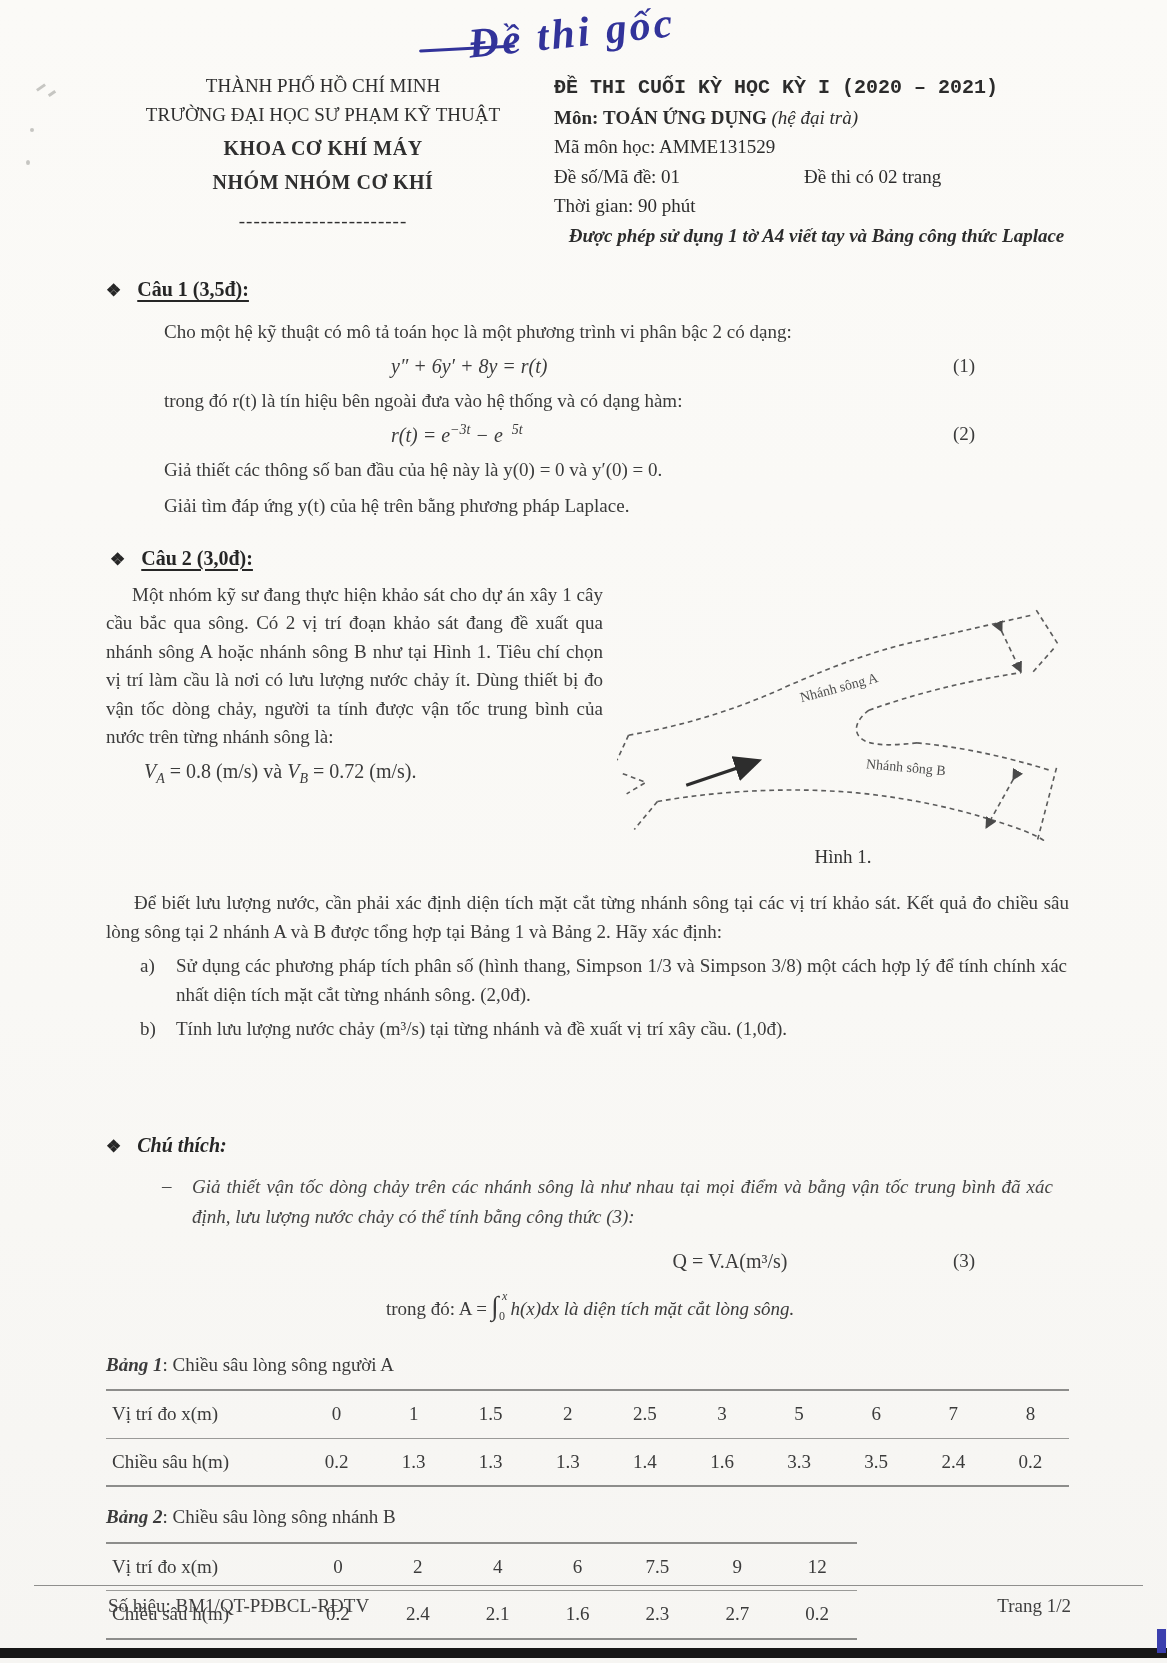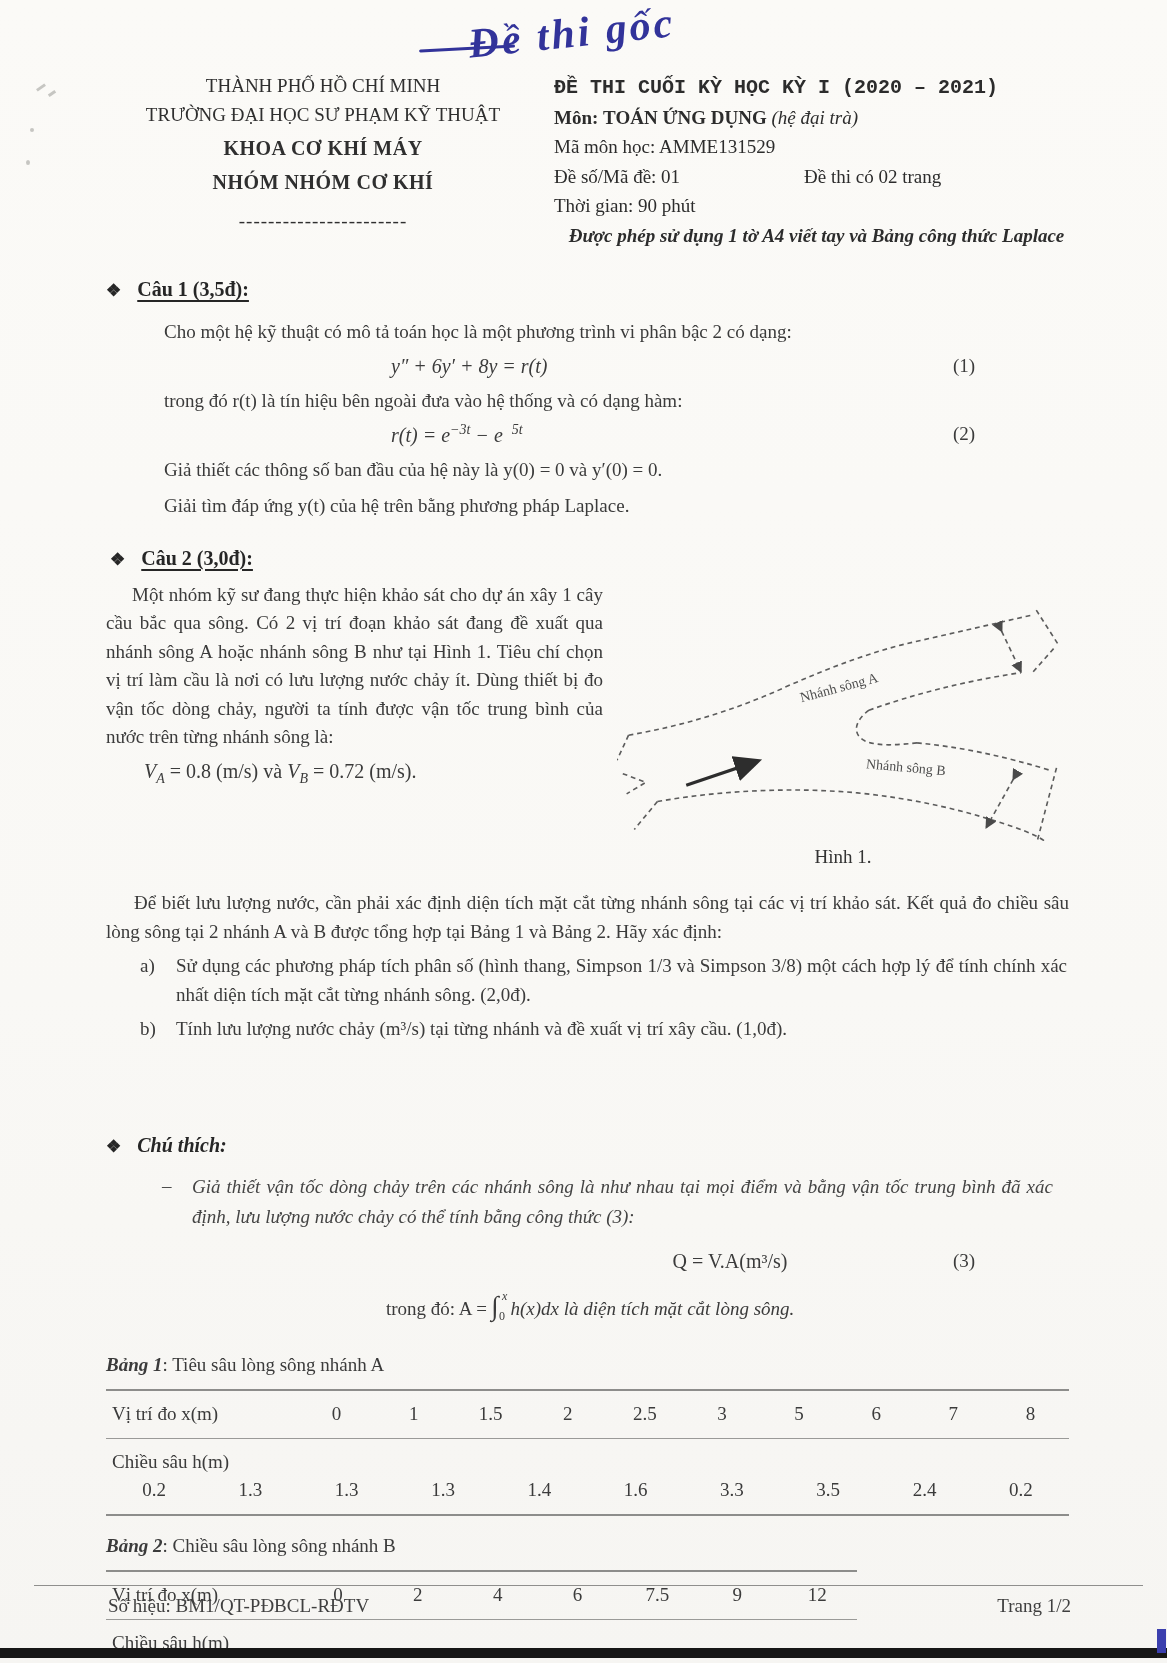--- a/index.html
+++ b/index.html
@@ -85,21 +85,21 @@
   .where-line { margin-left:280px; margin-top:10px; font-size:19px; }
   .where-line .m { font-style:italic; }
   .int { position:relative; font-size:27px; font-style:normal; padding:0 12px 0 4px; }
   .int .isub { position:absolute; left:12px; bottom:-4px; font-size:12px; }
   .int .isup { position:absolute; left:15px; top:-4px; font-size:12px; font-style:italic; }
 
   .tbl-caption { margin-top:24px; font-size:19px; }
   .tbl-caption .cap-b { font-weight:bold; font-style:italic; }
   .tbl { margin-top:10px; border-top:2px solid #8d8d8b; border-bottom:2px solid #8d8d8b; }
   .tbl-row { display:flex; padding:9px 0; }
-  .tbl-row + .tbl-row { border-top:1.5px solid #9a9a98;flex-direction:column; }
+  .tbl-row + .tbl-row { border-top:1.5px solid #9a9a98; }
   .tbl-label { width:192px; padding-left:6px; flex:none; }
   .tbl-cells { flex:1; display:flex; }
   .tbl-cell { flex:1; text-align:center; }
   .tbl--b { width:78%; }
   .tbl-caption--b { margin-top:16px; }
 
   
   .footer { position:absolute; top:1585px; left:34px; right:24px; border-top:1.5px solid #8f8f8d; }
   .footer-inner { display:flex; justify-content:space-between; padding:9px 72px 0 74px; font-size:19px; color:#3f3f3f; }
 </style>
@@ -217,21 +217,21 @@
       <div class="eq-row eq3-row">
         <span>Q = V.A(m³/s)</span>
         <span class="eq-num">(3)</span>
       </div>
       <div class="where-line">
         <span>trong đó: A =</span><span class="int"><span>∫</span><span class="isub">0</span><span class="isup">x</span></span><span class="m">h(x)dx là diện tích mặt cắt lòng sông.</span>
       </div>
     </div>
 
     <div class="tbl-caption">
-      <span class="cap-b">Bảng 1</span><span>: Tiêu sâu lòng sông nhánh A</span>
+      <span class="cap-b">Bảng 1</span><span>: Chiều sâu lòng sông người A</span>
     </div>
     <div class="tbl">
       <div class="tbl-row">
         <div class="tbl-label">Vị trí đo x(m)</div>
         <div class="tbl-cells">
             <div class="tbl-cell">0</div>
             <div class="tbl-cell">1</div>
             <div class="tbl-cell">1.5</div>
             <div class="tbl-cell">2</div>
             <div class="tbl-cell">2.5</div>

